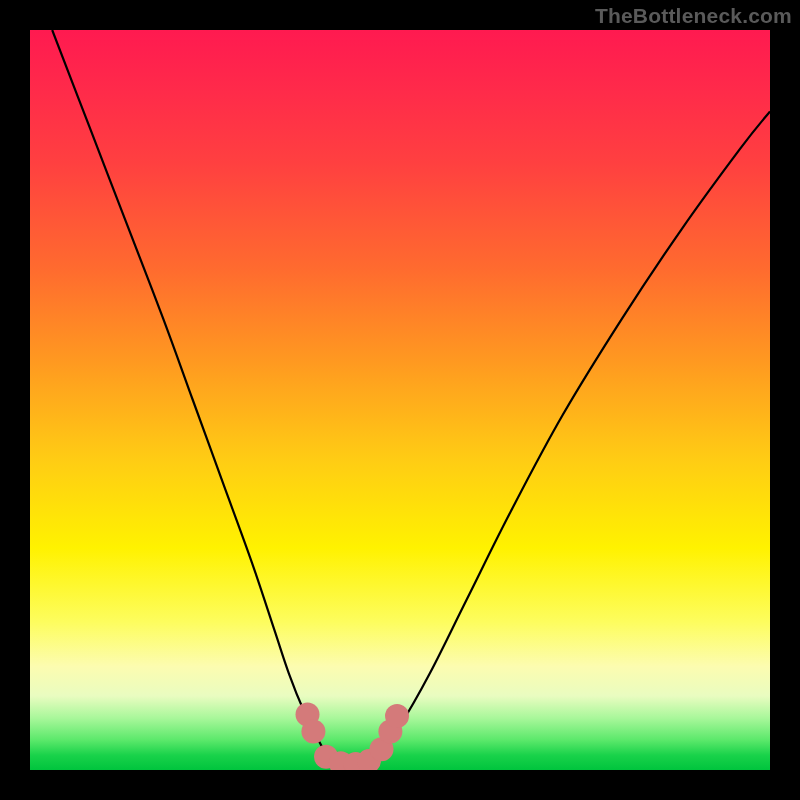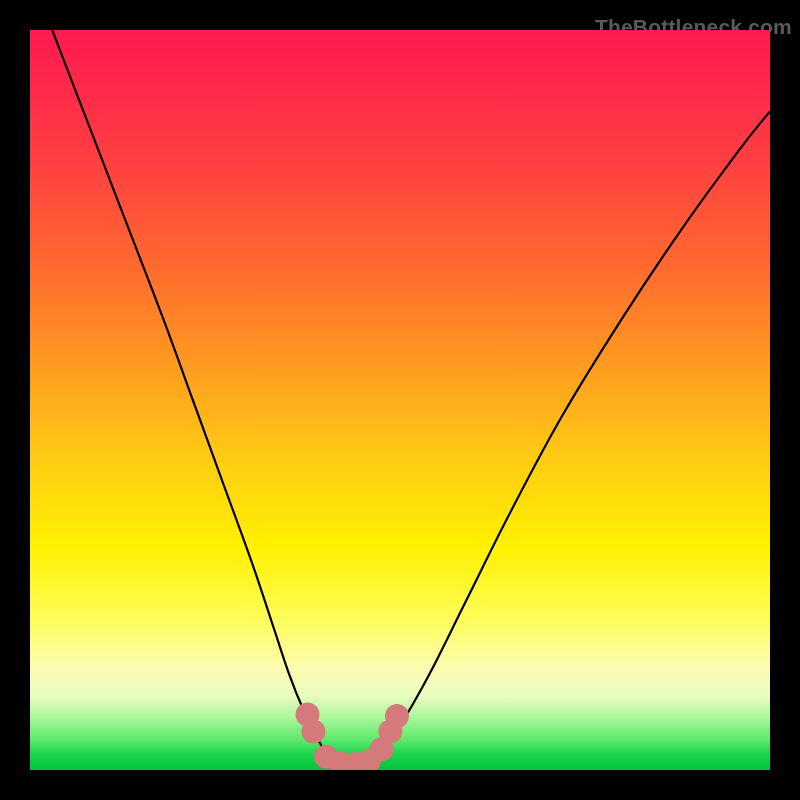--- a/index.html
+++ b/index.html
@@ -37,21 +37,21 @@
       #19d24a 98%,
       #00c43d 100%
     );
   }
   .svg-layer {
     position: absolute;
     inset: 0;
   }
   .watermark {
     position: absolute;
-    top: 15px;
+    top: 4px;
     right: 8px;
     font-family: Arial, Helvetica, sans-serif;
     font-size: 21px;
     font-weight: 600;
     color: #5a5a5a;
     letter-spacing: 0.2px;
   }
 </style>
 </head>
 <body>

